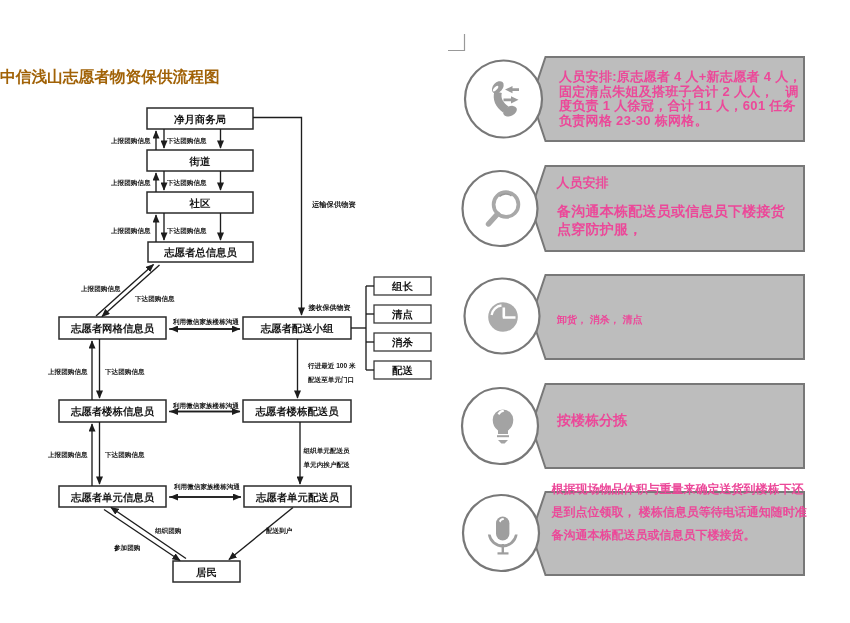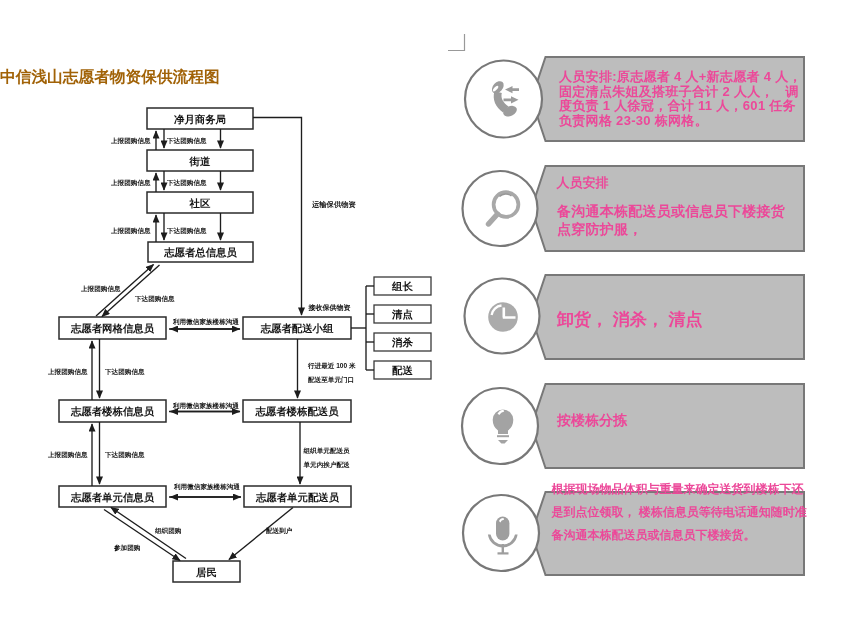--- a/index.html
+++ b/index.html
@@ -188,17 +188,17 @@
 </g>
 </svg>
 
 <div class="bt" style="left:559px;top:70px;font-size:13px;line-height:14.6px;letter-spacing:0.3px;">人员安排:原志愿者 4 人+新志愿者 4 人，
 固定清点朱姐及搭班子合计 2 人人，   调
 度负责 1 人徐冠，合计 11 人，601 任务
 负责网格 23-30 栋网格。</div>
 <div class="bt" style="left:556.5px;top:175.5px;font-size:13px;line-height:14px;">人员安排</div>
 <div class="bt" style="left:557px;top:203px;font-size:14px;line-height:17.5px;letter-spacing:0.25px;">备沟通本栋配送员或信息员下楼接货
 点穿防护服，</div>
-<div class="bt" style="left:557px;top:312.5px;font-size:17px;line-height:14px;text-align:right;">卸货， 消杀， 清点</div>
+<div class="bt" style="left:557px;top:312.5px;font-size:10px;line-height:14px;text-align:right;">卸货， 消杀， 清点</div>
 <div class="bt" style="left:557px;top:412.5px;font-size:14px;line-height:14.5px;">按楼栋分拣</div>
 <div class="bt" style="left:551.5px;top:478px;font-size:12px;line-height:23px;">根据现场物品体积与重量来确定送货到楼栋下还
 是到点位领取， 楼栋信息员等待电话通知随时准
 备沟通本栋配送员或信息员下楼接货。</div>
 
 </body></html>

